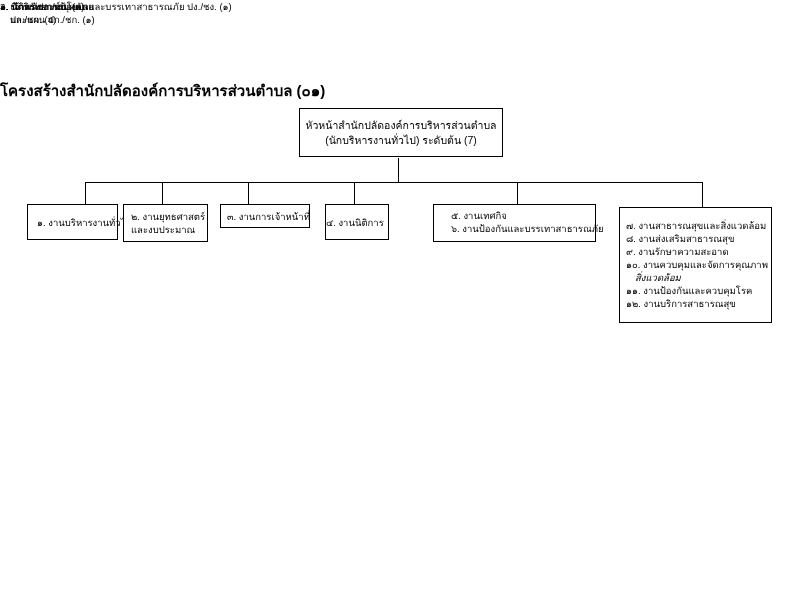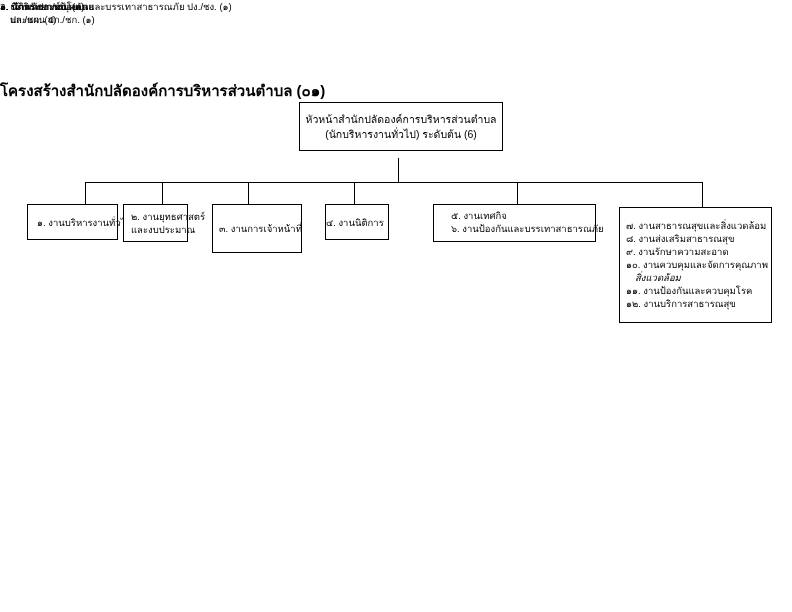--- a/index.html
+++ b/index.html
@@ -26,29 +26,29 @@
   .box {
     position: absolute;
     box-sizing: border-box;
     border: 1px solid #000000;
     background: #ffffff;
     font-size: 9.5px;
     line-height: 13px;
   }
   .box .bline { white-space: nowrap; }
   .root-box {
-    left: 299px; top: 102px; width: 204px; height: 49px;
+    left: 299px; top: 108px; width: 204px; height: 49px;
     display: flex; flex-direction: column; justify-content: center;
     text-align: center;
     font-size: 10.5px; line-height: 15px;
   }
   .vcenter { display: flex; align-items: center; }
   #b1 { left: 27px;  top: 204px; width: 91px;  height: 36px; padding-left: 9px; }
-  #b2 { left: 123px; top: 204px; width: 65px;  height: 38px; padding: 5px 0 0 7px; }
-  #b3 { left: 212px; top: 204px; width: 90px;  height: 49px; padding-left: 6px; }
+  #b2 { left: 123px; top: 204px; width: 85px;  height: 38px; padding: 5px 0 0 7px; }
+  #b3 { left: 220px; top: 204px; width: 90px;  height: 24px; padding-left: 6px; }
   #b4 { left: 325px; top: 204px; width: 64px;  height: 36px; }
   #b5 { left: 433px; top: 204px; width: 163px; height: 38px; padding: 4px 16px 0 17px; }
   #b6 { left: 619px; top: 207px; width: 153px; height: 116px; padding: 11px 0 0 6px; }
   #b6 .wrap { padding-left: 9px; font-style: italic; }
   .cline { position: absolute; background: #000000; }
   .stafflist {
     position: absolute;
     font-size: 9.5px;
     line-height: 13.2px;
   }
@@ -57,21 +57,21 @@
 </style>
 </head>
 <body>
 
 <div class="page">
 
   <h1 class="title">โครงสร้างสำนักปลัดองค์การบริหารส่วนตำบล (๐๑)</h1>
 
   <div class="box root-box">
     <div>หัวหน้าสำนักปลัดองค์การบริหารส่วนตำบล</div>
-    <div>(นักบริหารงานทั่วไป) ระดับต้น (6)</div>
+    <div>(นักบริหารงานทั่วไป) ระดับต้น (7)</div>
   </div>
 
   <div class="cline" style="left:398px; top:158px; width:1px; height:25px;"></div>
   <div class="cline" style="left:85px; top:182px; width:618px; height:1px;"></div>
   <div class="cline" style="left:85px;  top:183px; width:1px; height:21px;"></div>
   <div class="cline" style="left:162px; top:183px; width:1px; height:21px;"></div>
   <div class="cline" style="left:248px; top:183px; width:1px; height:21px;"></div>
   <div class="cline" style="left:354px; top:183px; width:1px; height:21px;"></div>
   <div class="cline" style="left:517px; top:183px; width:1px; height:21px;"></div>
   <div class="cline" style="left:702px; top:183px; width:1px; height:24px;"></div>

